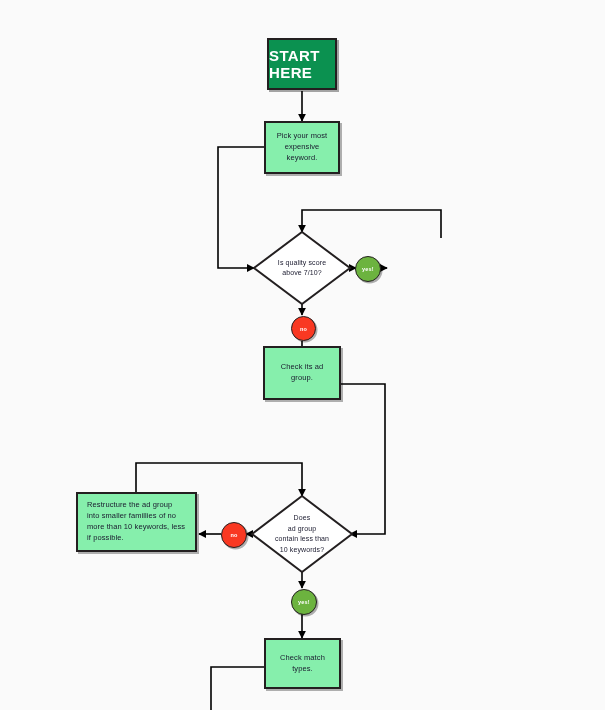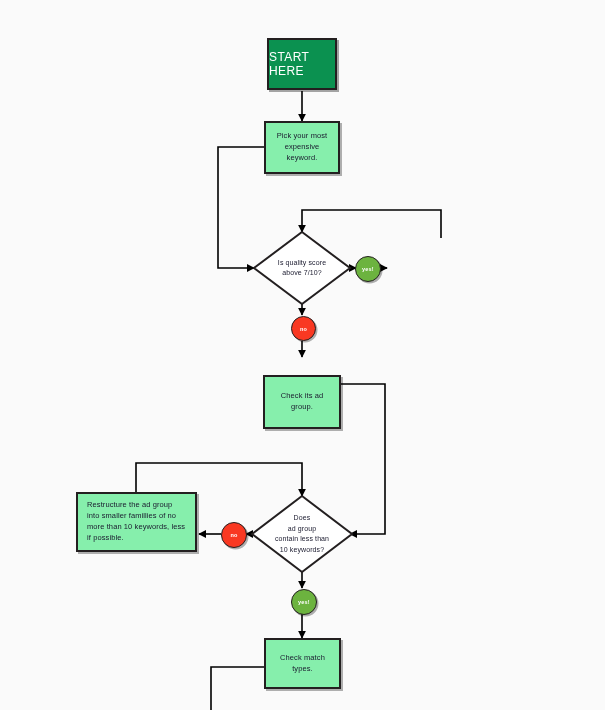--- a/index.html
+++ b/index.html
@@ -49,22 +49,22 @@
   .proc.left .txt {
     text-align: left;
   }
   .start {
     background: #0b9150;
     border: 2px solid #231f20;
     box-shadow: 2px 2px 0 rgba(0,0,0,0.35);
   }
   .start .txt {
     color: #ffffff;
-    font-size: 12px;
-    font-weight: normal;
+    font-size: 15px;
+    font-weight: bold;
     letter-spacing: 0.4px;
   }
   .diamond-wrap {
     position: absolute;
   }
   .diamond-shape {
     position: absolute;
     left: 0;
     top: 0;
     width: 100%;
@@ -154,21 +154,21 @@
 
   <div class="badge badge-yes" style="left:355px; top:256px; width:24px; height:24px;">
     <span>yes!</span>
   </div>
 
 
   <div class="badge badge-no" style="left:291px; top:316px; width:23px; height:23px;">
     <span>no</span>
   </div>
 
-  <div class="node proc" style="left:263px; top:375px; width:78px; height:54px;">
+  <div class="node proc" style="left:263px; top:346px; width:78px; height:54px;">
     <span class="txt">Check its ad group.</span>
   </div>
 
   <div class="diamond-wrap" style="left:250px; top:494px; width:104px; height:80px;">
     <svg class="diamond-shape" viewBox="0 0 104 80" preserveAspectRatio="none">
       <polygon points="52,2 102,40 52,78 2,40" fill="#ffffff" stroke="#231f20" stroke-width="2"></polygon>
     </svg>
     <div class="diamond-label">
       <div>
         <div>Does</div>

